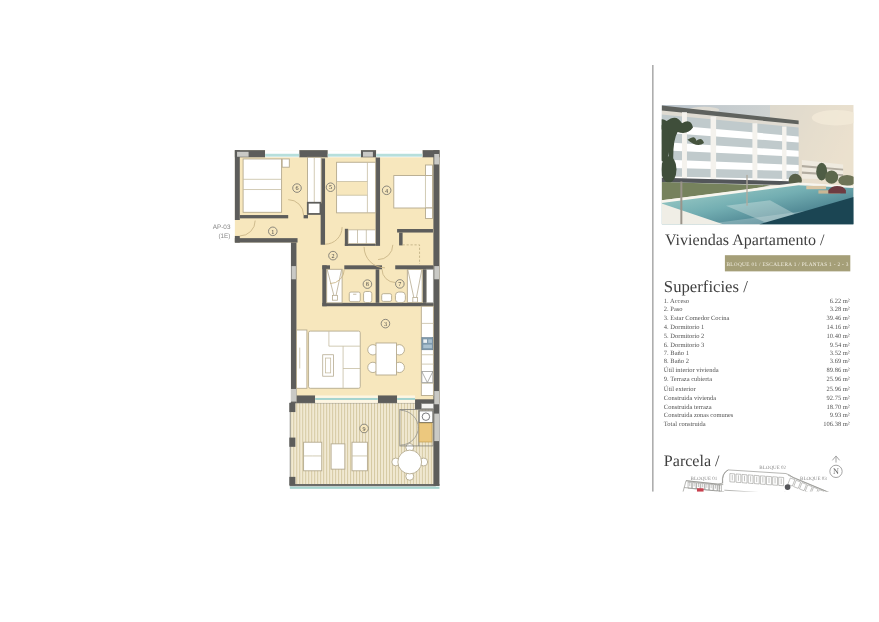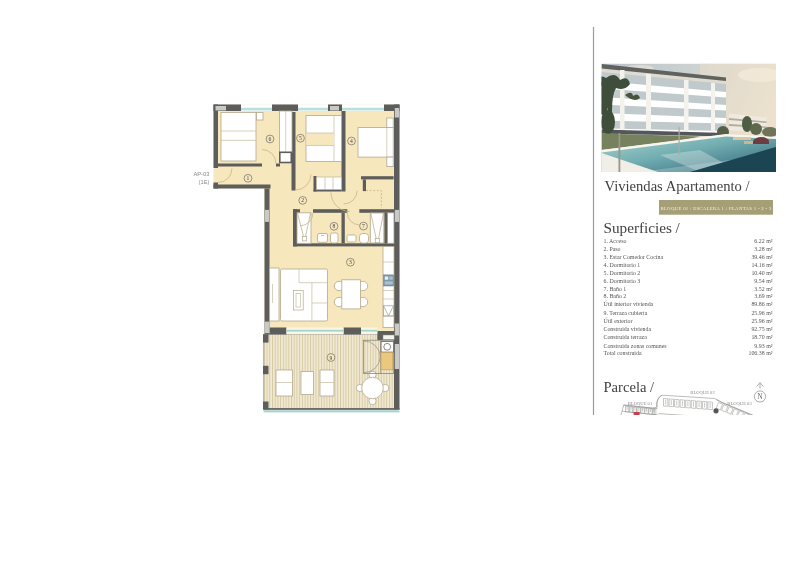--- a/index.html
+++ b/index.html
@@ -1,17 +1,17 @@
 <!DOCTYPE html>
 <html><head>
 <meta charset="utf-8">
 <style>
   html,body{margin:0;padding:0;background:#ffffff;}
   #page{position:relative;width:799px;height:415px;background:#ffffff;overflow:hidden;
-        font-family:"Liberation Serif", serif;}
+        font-family:"Liberation Serif", serif;margin-top:32px;}
   svg{display:block;}
 </style>
 </head>
 <body>
 <div id="page">
 <svg width="799" height="565" viewBox="0 0 799 565">
 <defs>
   <pattern id="deck" width="2.72" height="8" patternUnits="userSpaceOnUse">
     <rect width="2.72" height="8" fill="#f1e9d2"></rect>
     <rect x="0" width="0.95" height="8" fill="#d6caa4"></rect>

